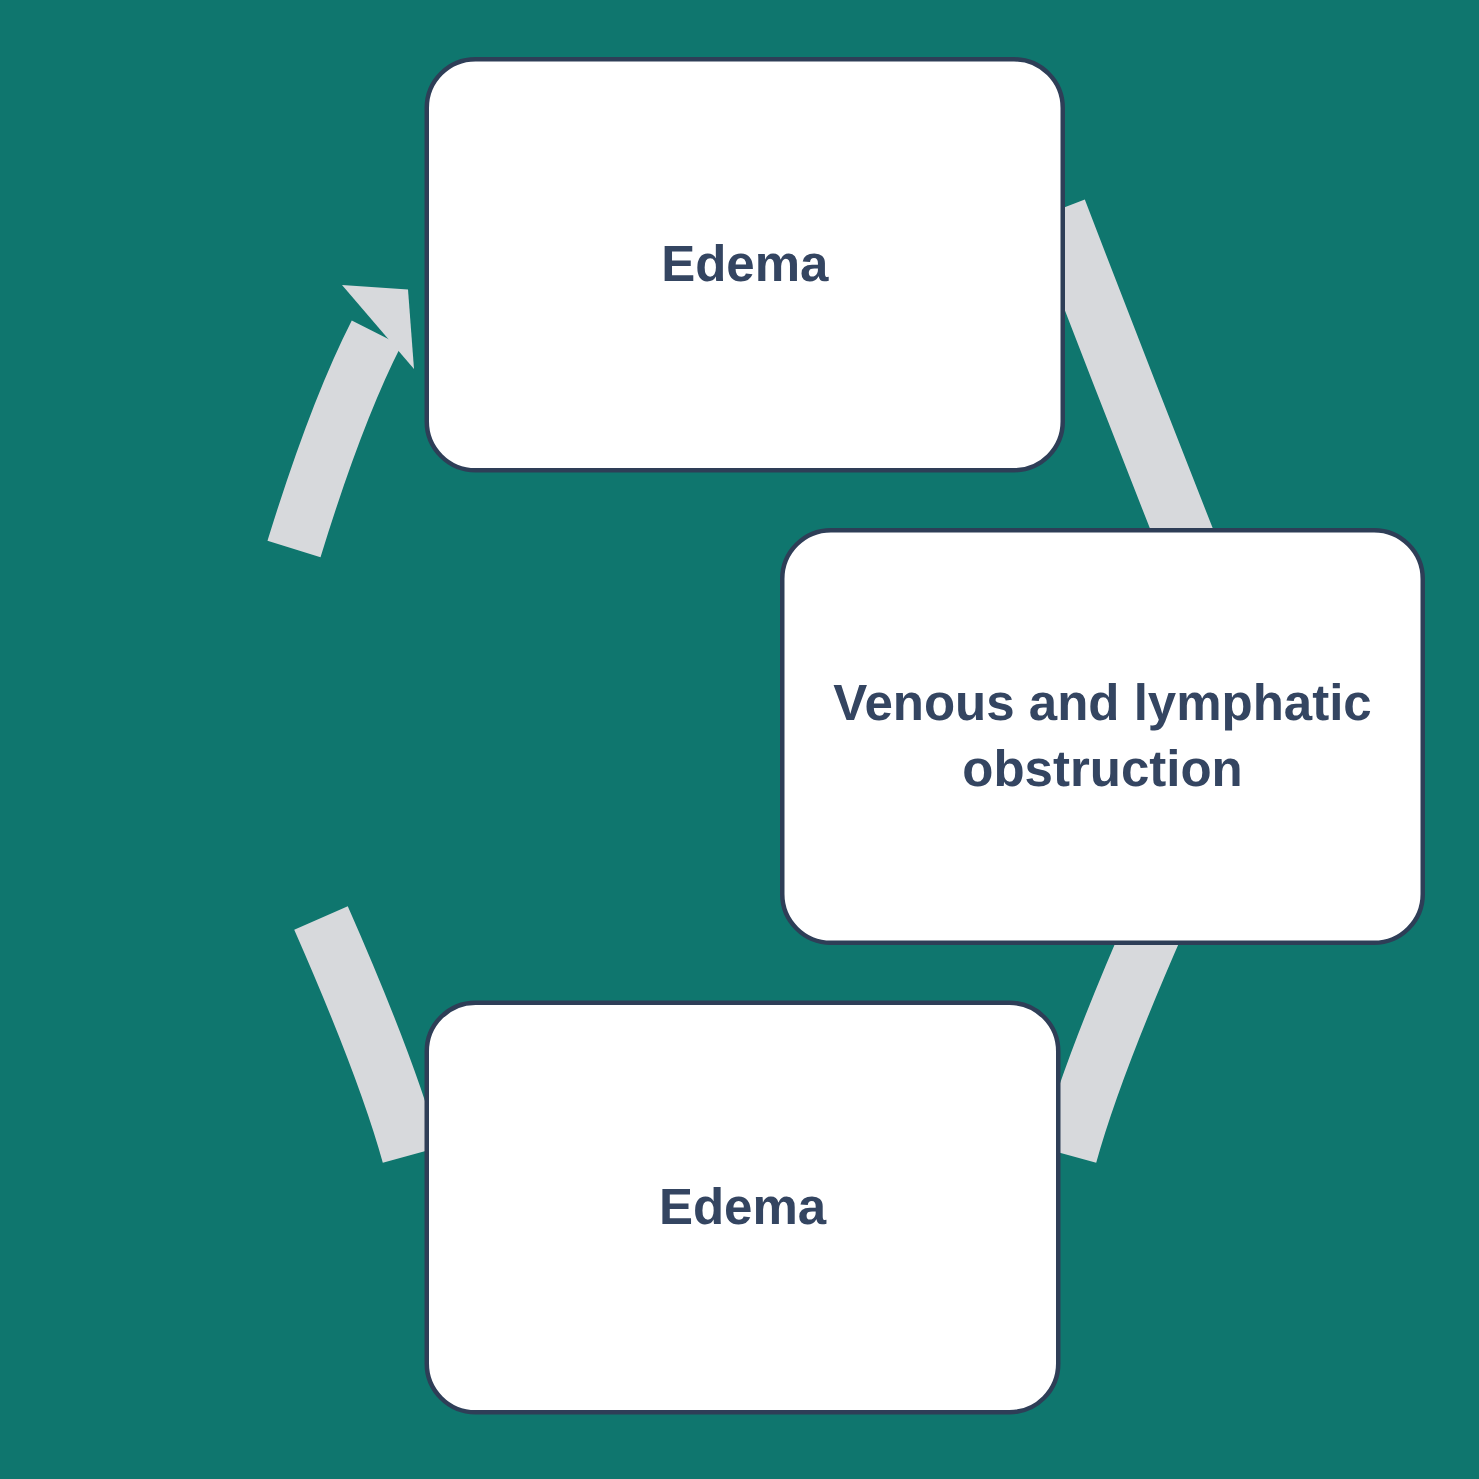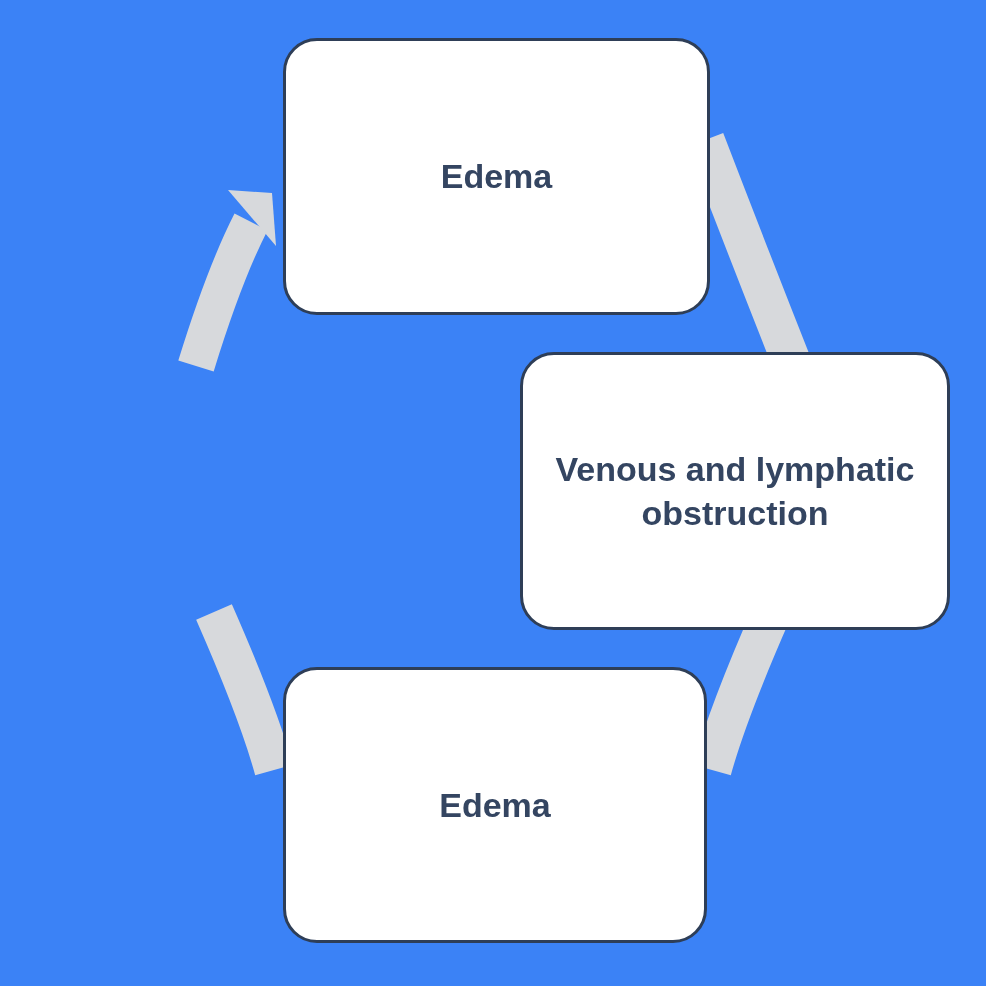--- a/index.html
+++ b/index.html
@@ -4,21 +4,21 @@
 <style>
   html, body {
     margin: 0;
     padding: 0;
     background: #ffffff;
   }
   .stage {
     position: relative;
     width: 986px;
     height: 986px;
-    background: #3b82f6;
+    background: #0f766e;
     overflow: hidden;
     font-family: "Liberation Sans", sans-serif;
   }
   .cycle-arrow-svg {
     position: absolute;
     left: 0;
     top: 0;
     z-index: 0;
   }
   .node {

